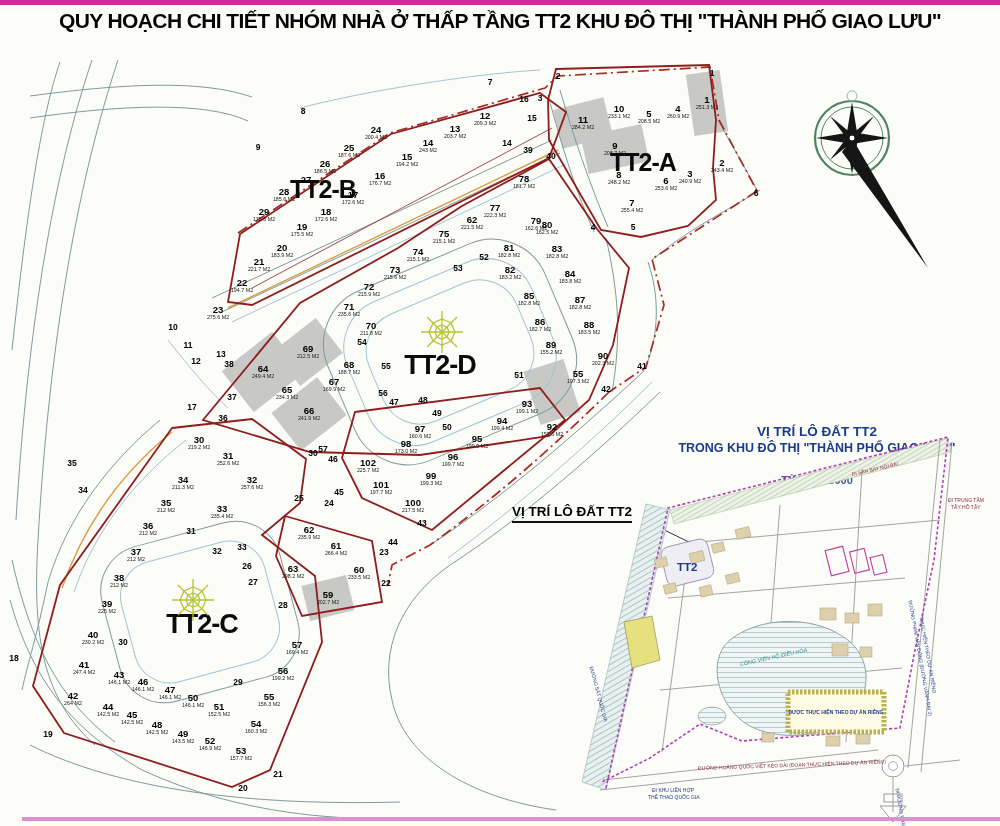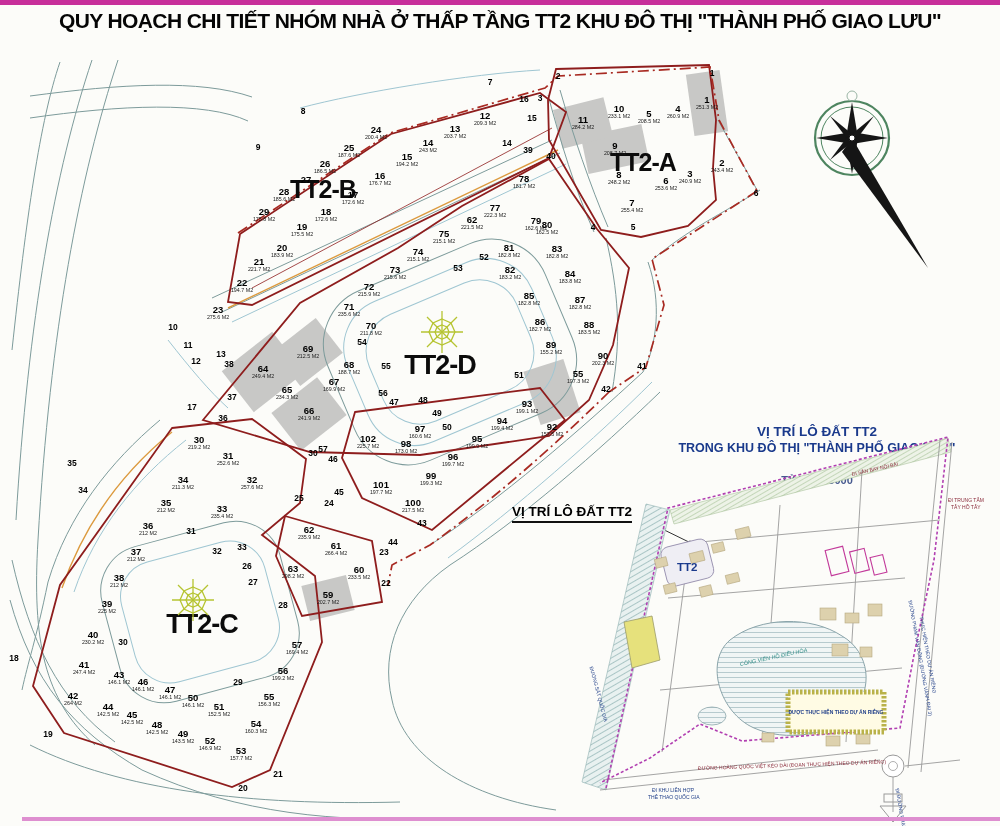--- a/index.html
+++ b/index.html
@@ -627,21 +627,21 @@
         <div class="p-area">199.3 M2</div>
       </div>
       <div class="parcel" style="left: 413px; top: 506px;">
         <div class="p-num">100</div>
         <div class="p-area">217.5 M2</div>
       </div>
       <div class="parcel" style="left: 381px; top: 488px;">
         <div class="p-num">101</div>
         <div class="p-area">197.7 M2</div>
       </div>
-      <div class="parcel" style="left: 368px; top: 442px;">
+      <div class="parcel" style="left: 368px; top: 466px;">
         <div class="p-num">102</div>
         <div class="p-area">225.7 M2</div>
       </div>
       <div class="marker" style="left: 712px; top: 73px;">1</div>
       <div class="marker" style="left: 558px; top: 76px;">2</div>
       <div class="marker" style="left: 540px; top: 98px;">3</div>
       <div class="marker" style="left: 593px; top: 227px;">4</div>
       <div class="marker" style="left: 633px; top: 227px;">5</div>
       <div class="marker" style="left: 756px; top: 193px;">6</div>
       <div class="marker" style="left: 490px; top: 82px;">7</div>

